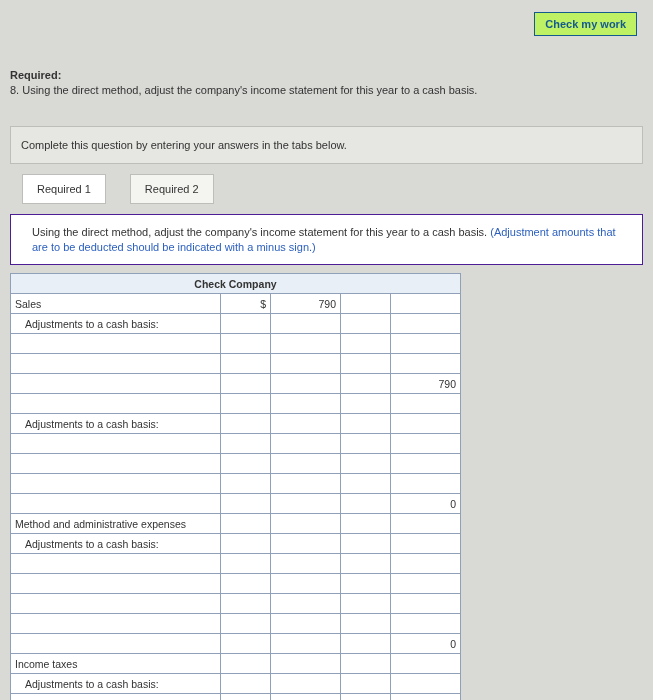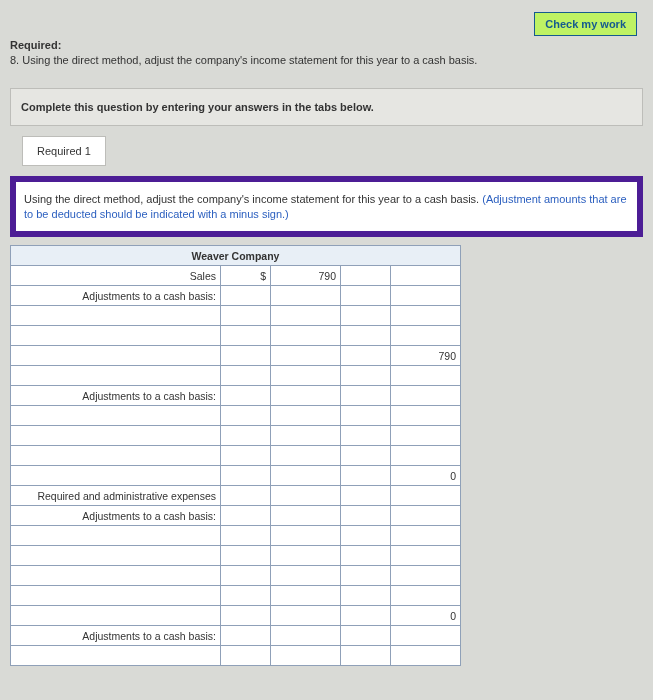--- a/index.html
+++ b/index.html
@@ -22,100 +22,101 @@
     font-size: 11px;
     font-weight: bold;
     padding: 5px 10px;
     border-radius: 0;
   }
   .required-block {
     padding: 38px 10px 8px 10px;
     font-size: 11px;
     line-height: 1.35;
   }
-  .required-block .hdr { font-weight: bold; }
+  .required-block .hdr { font-weight: bold; margin-top: 30px; }
   .instr-box {
-    margin: 12px 10px 10px 10px;
+    margin: 20px 10px 10px 10px;
     border: 1px solid #bdbdb9;
     background: #e6e6e2;
     padding: 12px 10px;
     font-size: 11px;
-    font-weight: bold;
+    font-weight: normal;
   }
   .tabs {
     display: flex;
     margin: 0 10px;
     gap: 24px;
     padding-left: 12px;
   }
   .tab {
     border: 1px solid #bdbdb9;
     background: #fff;
     font-size: 11px;
     padding: 8px 14px;
     color: #333;
   }
   .tab.active { background: #fff; }
   .tab.inactive { background: #f4f4f0; }
   .prompt-box {
     margin: 10px 10px 0 10px;
-    border: 6px solid #4c1d95;
+    border: 1px solid #4c1d95;
     background: #fff;
-    padding: 10px 8px;
+    padding: 10px 21px;
     font-size: 11px;
     line-height: 1.35;
   }
   .prompt-box .blue { color: #2b5fbf; }
   table.grid {
     border-collapse: collapse;
     margin: 8px 10px 0 10px;
     font-size: 10.5px;
   }
   table.grid td, table.grid th {
     border: 1px solid #8fa0b8;
     background: #fff;
     padding: 3px 4px;
     height: 20px;
   }
   table.grid .title-row td {
     font-weight: bold;
     text-align: center;
     background: #e8eff6;
   }
-  .col-label { width: 210px; text-align: right; }
+  .col-label { width: 210px; }
   .col-amt1 { width: 50px; text-align: right; }
   .col-amt2 { width: 70px; text-align: right; }
   .col-amt3 { width: 50px; text-align: center; }
   .col-amt4 { width: 70px; text-align: right; }
   .indent1 { padding-left: 14px !important; }
 </style>
 </head>
 <body>
 
 <div class="check-work">Check my work</div>
 
 <div class="required-block">
   <div class="hdr">Required:</div>
   <div>8. Using the direct method, adjust the company's income statement for this year to a cash basis.</div>
 </div>
 
 <div class="instr-box">Complete this question by entering your answers in the tabs below.</div>
 
 <div class="tabs">
   <div class="tab active">Required 1</div>
+  <div class="tab inactive">Required 2</div>
 </div>
 
 <div class="prompt-box">
   <span>Using the direct method, adjust the company's income statement for this year to a cash basis. </span><span class="blue">(Adjustment amounts that are to be deducted should be indicated with a minus sign.)</span>
 </div>
 
 <table class="grid">
   <tbody>
       <tr class="title-row">
-        <td colspan="5">Weaver Company</td>
+        <td colspan="5">Check Company</td>
       </tr>
   <tr>
     <td class="col-label">Sales</td>
     <td class="col-amt1">$</td>
     <td class="col-amt2">790</td>
     <td class="col-amt3"></td>
     <td class="col-amt4"></td>
   </tr>
   <tr>
     <td class="col-label indent1">Adjustments to a cash basis:</td>
@@ -181,21 +182,21 @@
         <td></td>
       </tr>
   <tr>
     <td class="col-label"></td>
         <td></td>
         <td></td>
         <td></td>
     <td class="col-amt4">0</td>
   </tr>
   <tr>
-    <td class="col-label">Required and administrative expenses</td>
+    <td class="col-label">Method and administrative expenses</td>
     <td></td>
         <td></td>
         <td></td>
         <td></td>
   </tr>
   <tr>
     <td class="col-label indent1">Adjustments to a cash basis:</td>
     <td></td>
         <td></td>
         <td></td>
@@ -228,20 +229,27 @@
         <td></td>
         <td></td>
         <td></td>
       </tr>
   <tr>
     <td class="col-label"></td>
         <td></td>
         <td></td>
         <td></td>
     <td class="col-amt4">0</td>
+  </tr>
+  <tr>
+    <td class="col-label">Income taxes</td>
+    <td></td>
+        <td></td>
+        <td></td>
+        <td></td>
   </tr>
   <tr>
     <td class="col-label indent1">Adjustments to a cash basis:</td>
     <td></td>
         <td></td>
         <td></td>
         <td></td>
   </tr>
   <tr>
         <td class="col-label"></td>

